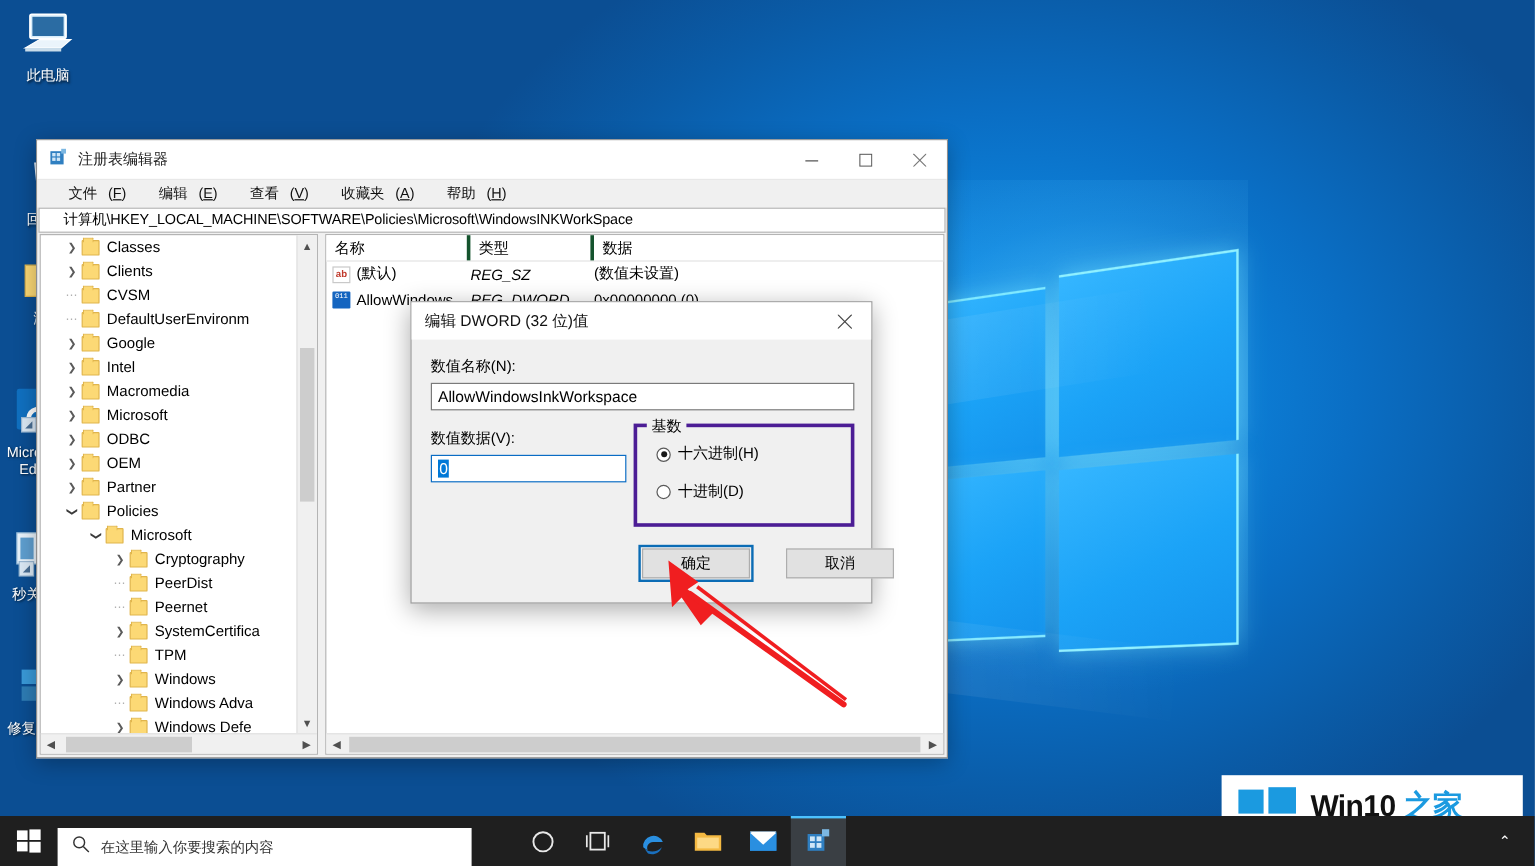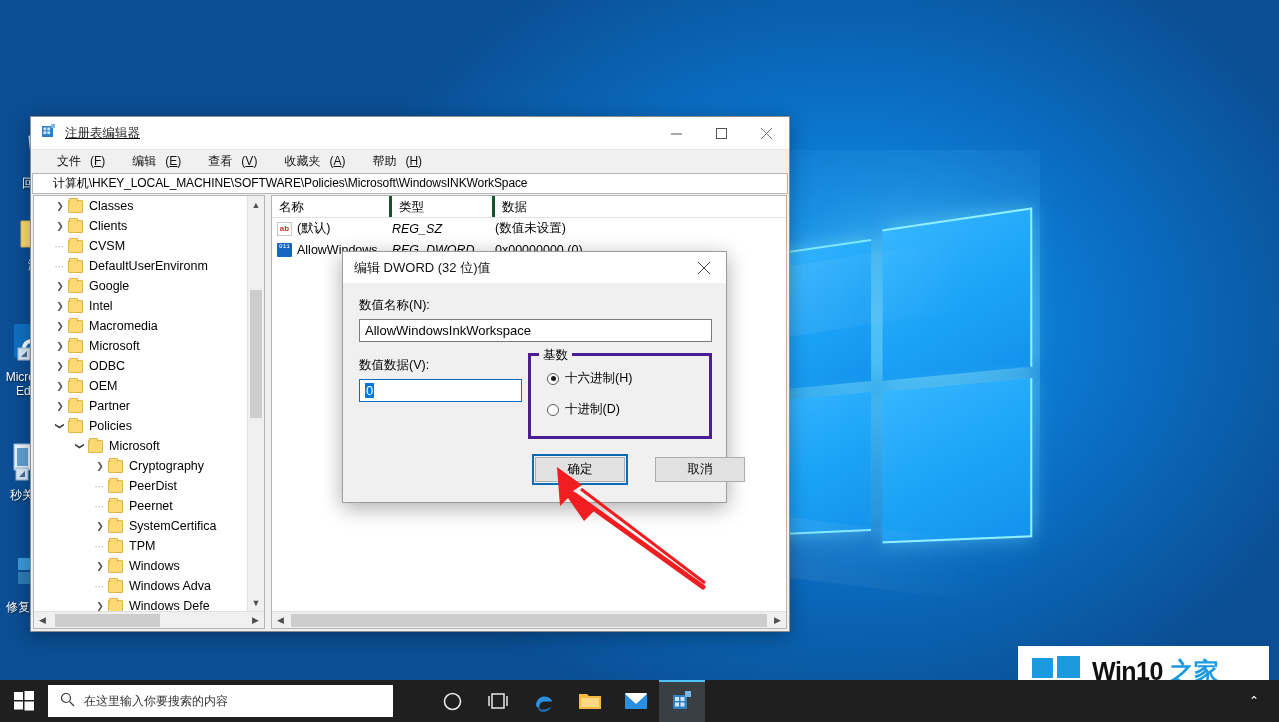--- a/index.html
+++ b/index.html
@@ -41,21 +41,21 @@
                font-size: 12px; line-height: 14px; text-shadow: 1px 1px 2px rgba(0,0,0,.75); }
   .desk-icon .glyph { display: block; margin: 0 auto 3px; }
 
   
   #regedit {
     position: absolute; left: 30px; top: 116px; width: 760px; height: 516px;
     background: #f0f0f0; border: 1px solid #8e8e8e;
     box-shadow: 0 4px 18px rgba(0,0,0,.30);
   }
   #reg-title { height: 33px; background: #ffffff; display: flex; align-items: center;
-               border-bottom: 1px solid #e8e8e8; text-decoration: underline; }
+               border-bottom: 1px solid #e8e8e8; }
   #reg-title .ttl-icon { margin: 0 8px 0 10px; }
   #reg-title .ttl-text { font-size: 12.5px; color: #222; }
   #reg-title .spacer { flex: 1; }
   .wbtn { width: 45px; height: 32px; display: flex; align-items: center; justify-content: center;
           color: #555; font-size: 13px; }
 
   #reg-menu { height: 23px; display: flex; align-items: center; padding-left: 8px;
               background: #f0f0f0; font-size: 12px; color: #111; }
   #reg-menu span { padding: 2px 9px; }
   #reg-menu span u { text-decoration: underline; }
@@ -134,21 +134,21 @@
   .radio.on:after { content: ""; position: absolute; left: 2.5px; top: 2.5px; width: 5px; height: 5px;
                     border-radius: 50%; background: #1a1a1a; }
   .btn { width: 90px; height: 25px; background: #e1e1e1; border: 1px solid #adadad;
          font-size: 12.5px; color: #000; display: flex; align-items: center; justify-content: center; }
   .btn.focus { outline: 2px solid #0b6cb5; outline-offset: 1px; }
 
   
   #arrow { position: absolute; left: 535px; top: 455px; width: 175px; height: 135px; pointer-events: none; }
 
   
-  #taskbar { position: absolute; left: 0; bottom: 0; width: 1279px; height: 42px; background: #1f1f1f; display: flex; align-items: center; }
+  #taskbar { position: absolute; left: 0; bottom: 0; width: 1279px; height: 42px; background: #1f1f1f; display: flex; align-items: flex-end; }
   #start { width: 48px; height: 42px; display: flex; align-items: center; justify-content: center; }
   #search { width: 345px; height: 32px; background: #fff; display: flex; align-items: center;
             padding-left: 12px; margin-left: 0; }
   #search .txt { font-size: 12px; color: #333; margin-left: 9px; }
   .tb-ico { width: 46px; height: 42px; display: flex; align-items: center; justify-content: center; position: relative; }
   .tb-ico.active { background: #3a3f44; }
   .tb-ico.active:before { content: ""; position: absolute; left: 0; right: 0; top: 0; height: 2px; background: #4cc2ff; }
   #tray { position: absolute; right: 0; bottom: 0; height: 42px; display: flex; align-items: center; padding-right: 8px; }
   #tray .chev { color: #fff; font-size: 12px; padding: 0 12px; }
 
@@ -169,20 +169,31 @@
   <div class="wp" id="wp-glow"></div>
   <div class="wp" id="wp-logo">
     <div class="pane p1"></div>
       <div class="pane p2"></div>
     <div class="pane p3"></div>
       <div class="pane p4"></div>
   </div>
   <div class="wp" id="wp-ray1"></div>
   <div class="wp" id="wp-ray2"></div>
 
+  <div class="desk-icon" style="left:2px; top:8px;">
+    <span class="glyph">
+      <svg width="46" height="42" viewBox="0 0 46 42">
+        <rect x="8" y="4" width="30" height="20" rx="1.5" fill="#d9eefb" stroke="#ffffff" stroke-width="1.5"></rect>
+        <rect x="10" y="6" width="26" height="16" fill="#2b6ca3"></rect>
+        <polygon points="4,32 16,25 42,25 34,32" fill="#eaf4fb" stroke="#ffffff" stroke-width="1"></polygon>
+        <polygon points="4,32 34,32 34,35 4,35" fill="#c8dcea"></polygon>
+      </svg>
+    </span>
+    <span>此电脑</span>
+  </div>
 
   <div class="desk-icon" style="left:2px; top:128px;">
     <span class="glyph">
       <svg width="42" height="42" viewBox="0 0 42 42">
         <path d="M10 8 h22 l-3 30 h-16 z" fill="#bcd9ec" opacity=".92" stroke="#ffffff"></path>
         <path d="M21 14 l5 9 h-10 z" fill="#ffffff" opacity=".8"></path>
       </svg>
     </span>
     <span>回收站</span>
   </div>

